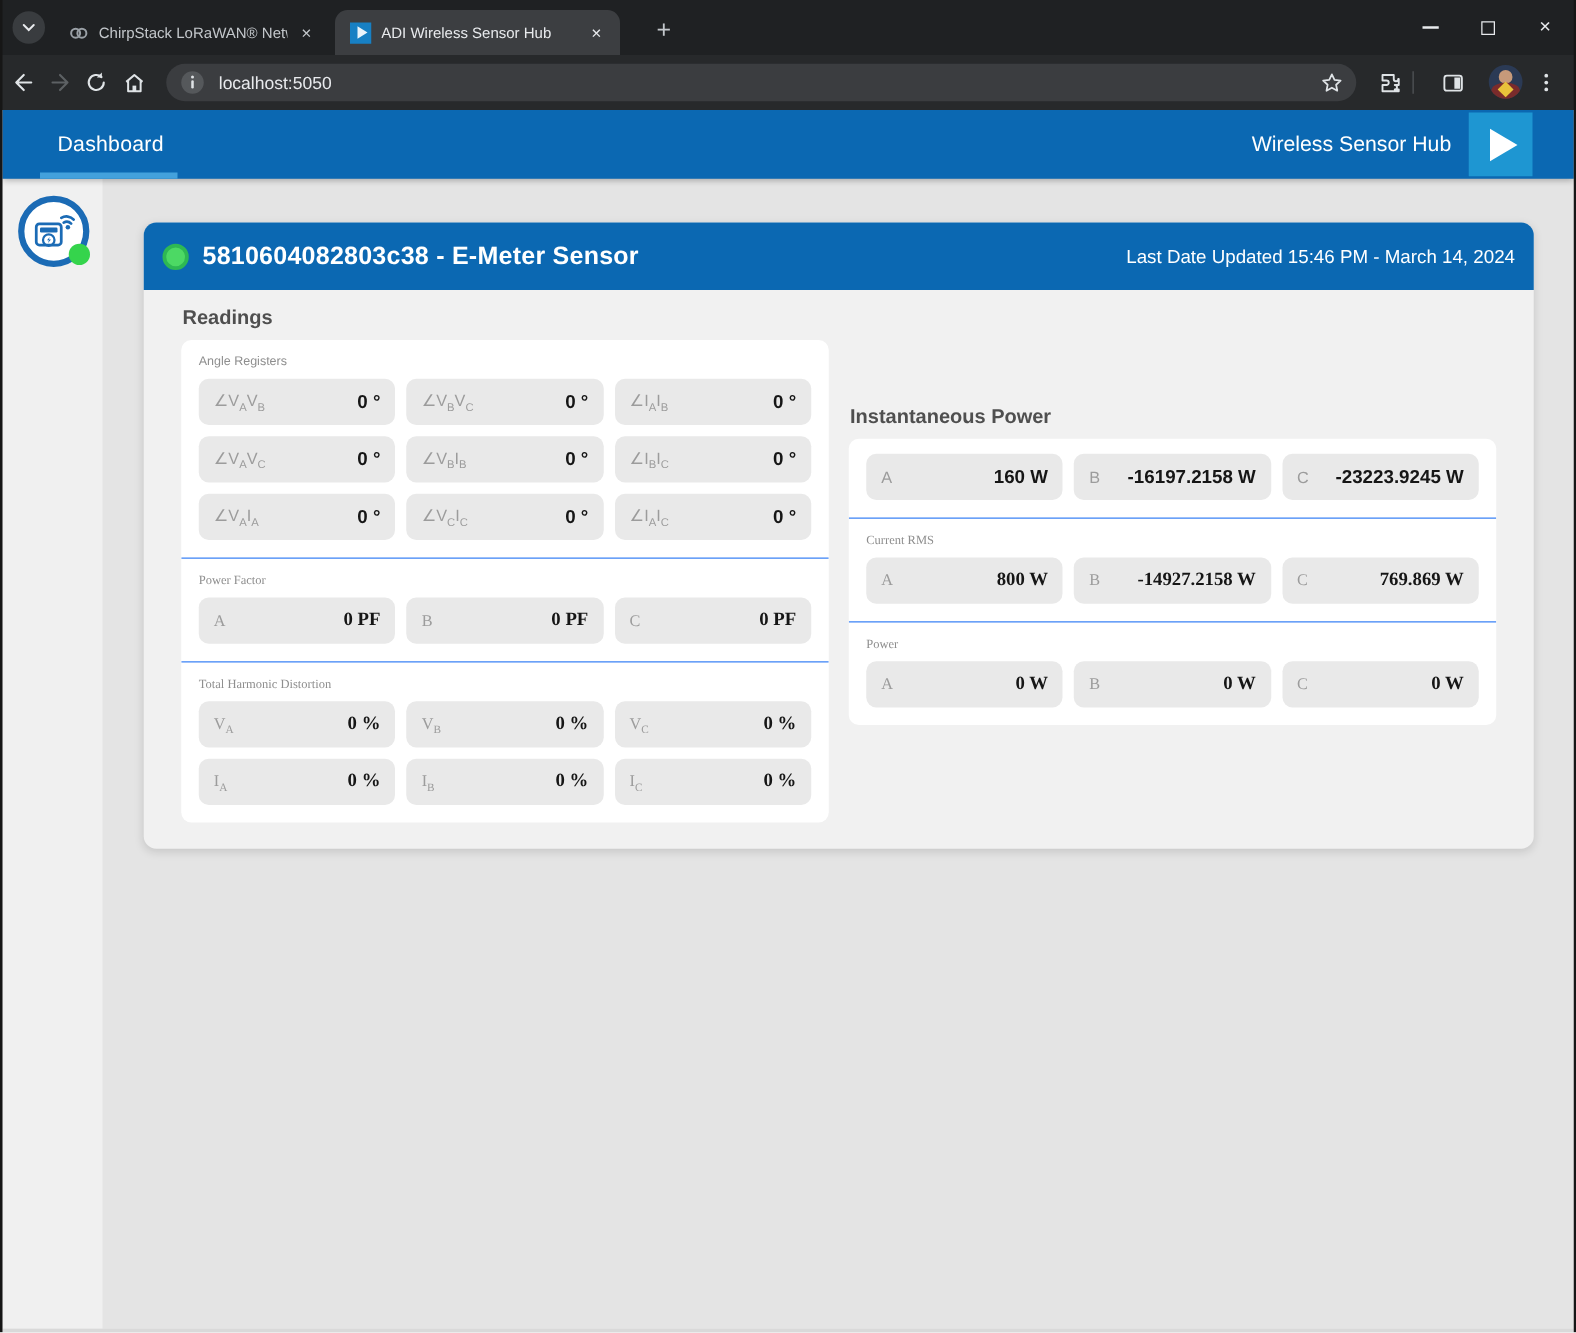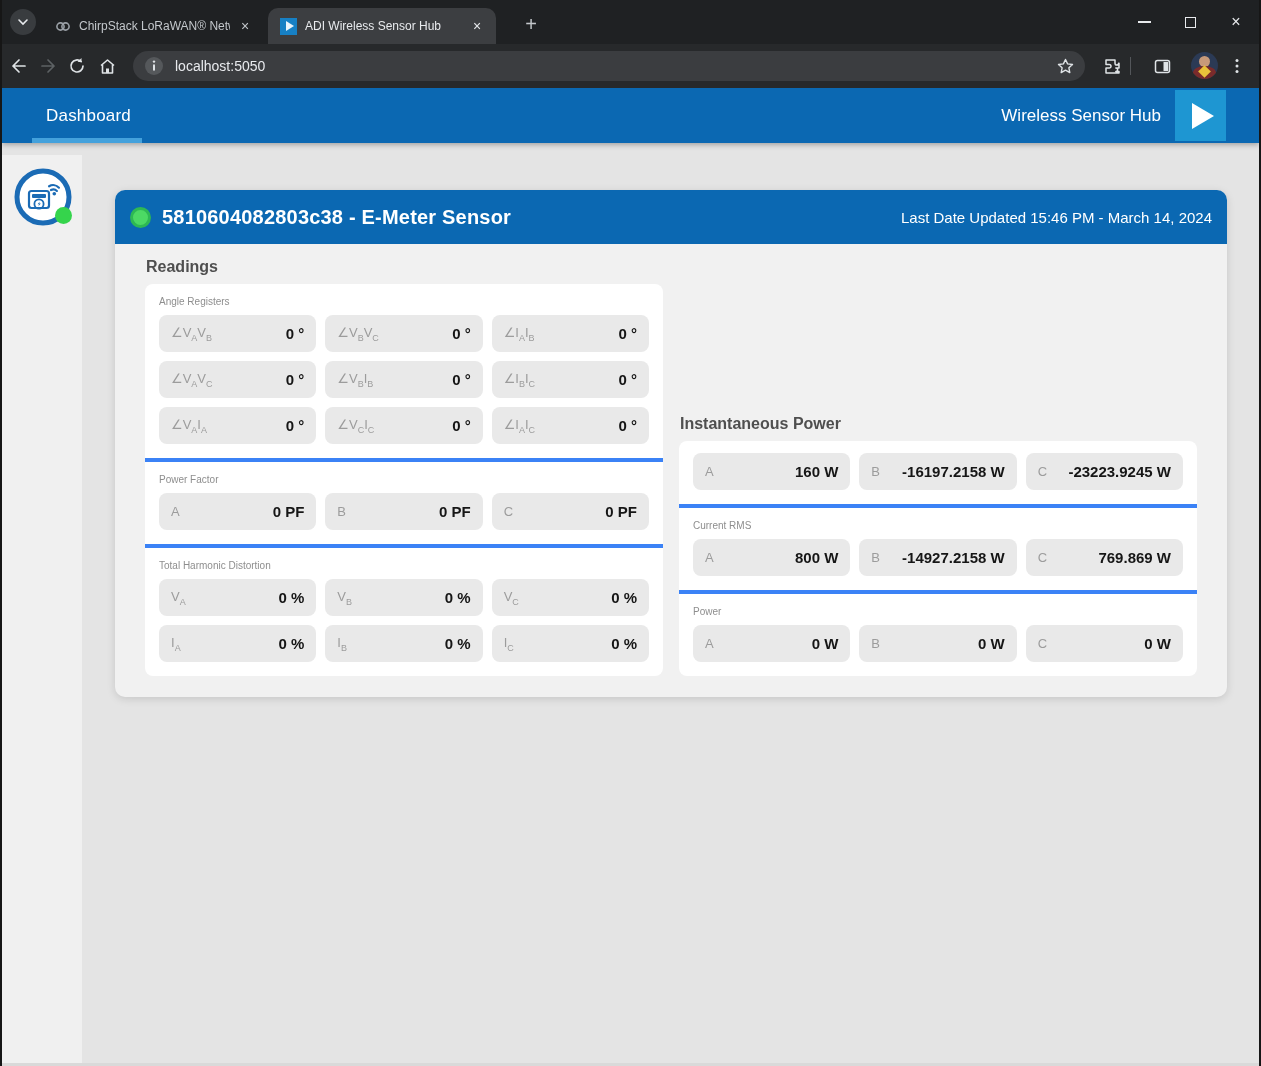--- a/index.html
+++ b/index.html
@@ -44,36 +44,36 @@
 
   
   .navbar { position:absolute; left:2px; right:2px; top:88px; height:55px; background:#0b68b2; z-index:8; box-shadow:0 2px 5px rgba(0,0,0,.28); }
   .nav-dashboard { position:absolute; left:44px; top:0; height:100%; display:flex; align-items:center; color:#fff; font-size:17px; font-weight:500; letter-spacing:.2px; }
   .nav-underline { position:absolute; left:30px; bottom:0; width:110px; height:5px; background:#43a1dc; }
   .nav-apptitle { position:absolute; right:98px; top:0; height:100%; display:flex; align-items:center; color:#fff; font-size:17px; font-weight:500; }
   .nav-logo { position:absolute; right:33px; top:2px; width:51px; height:51px; background:#1e96d2; display:flex; align-items:center; justify-content:center; }
   .nav-logo .tri { width:0; height:0; border-left:22px solid #fff; border-top:13px solid transparent; border-bottom:13px solid transparent; margin-left:5px; }
 
   
-  .app { position:absolute; left:2px; right:2px; top:143px; bottom:3px; background:#e4e4e4;margin-top:12px; }
+  .app { position:absolute; left:2px; right:2px; top:143px; bottom:3px; background:#e4e4e4; }
   .sidebar { position:absolute; left:0; top:0; width:80px; height:100%; background:#f0f0f0; }
   .device-badge { position:absolute; left:11px; top:12px; width:60px; height:60px; }
   .presence-dot { position:absolute; right:1px; bottom:3px; width:17px; height:17px; border-radius:50%; background:#35d44c; }
 
   .card { position:absolute; left:113px; top:35px; width:1112px; border-radius:10px; background:#f1f1f1; box-shadow:0 2px 8px rgba(0,0,0,.13); }
   .card-header { height:54px; background:#0b68b2; border-radius:10px 10px 0 0; display:flex; align-items:center; padding:0 15px; }
   .status-dot { width:21px; height:21px; border-radius:50%; background:#4cd964; border:3px solid #2eb853; flex:0 0 auto; }
   .card-title { margin-left:11px; font-size:20px; font-weight:700; color:#fff; letter-spacing:.2px; }
   .card-updated { margin-left:auto; font-size:15px; color:#fff; font-weight:400; }
-  .card-body { display:flex; gap:16px; padding:14px 30px 21px; align-items:flex-end; }
+  .card-body { display:flex; gap:16px; padding:14px 30px 21px; align-items:center; }
   .column { width:518px; }
   .section-header { font-size:16px; font-weight:700; color:#4f4f4f; margin-bottom:8px; padding-left:1px; }
   .panel { background:#fff; border-radius:8px; overflow:hidden; }
   .group { padding:12px 14px 14px; }
-  .group + .group { border-top:4px solid #3b82f6; }
+  .group + .group { border-top:1px solid #3b82f6;font-family:Liberation Serif, serif; }
   .group-label { font-size:10px; color:#8e8e8e; margin-bottom:8px; }
   .fields { display:grid; grid-template-columns:repeat(3,1fr); gap:9px; }
   .field-box { height:37px; background:#e9e9e9; border-radius:8px; display:flex; align-items:center; justify-content:space-between; padding:12px 12px; }
   .field-label { font-size:13px; color:#9c9c9c; white-space:nowrap; }
   .field-label sub { font-size:9px; }
   .field-value { font-size:15px; font-weight:700; color:#161616; white-space:nowrap; }
 </style>
 </head>
 <body>
 

